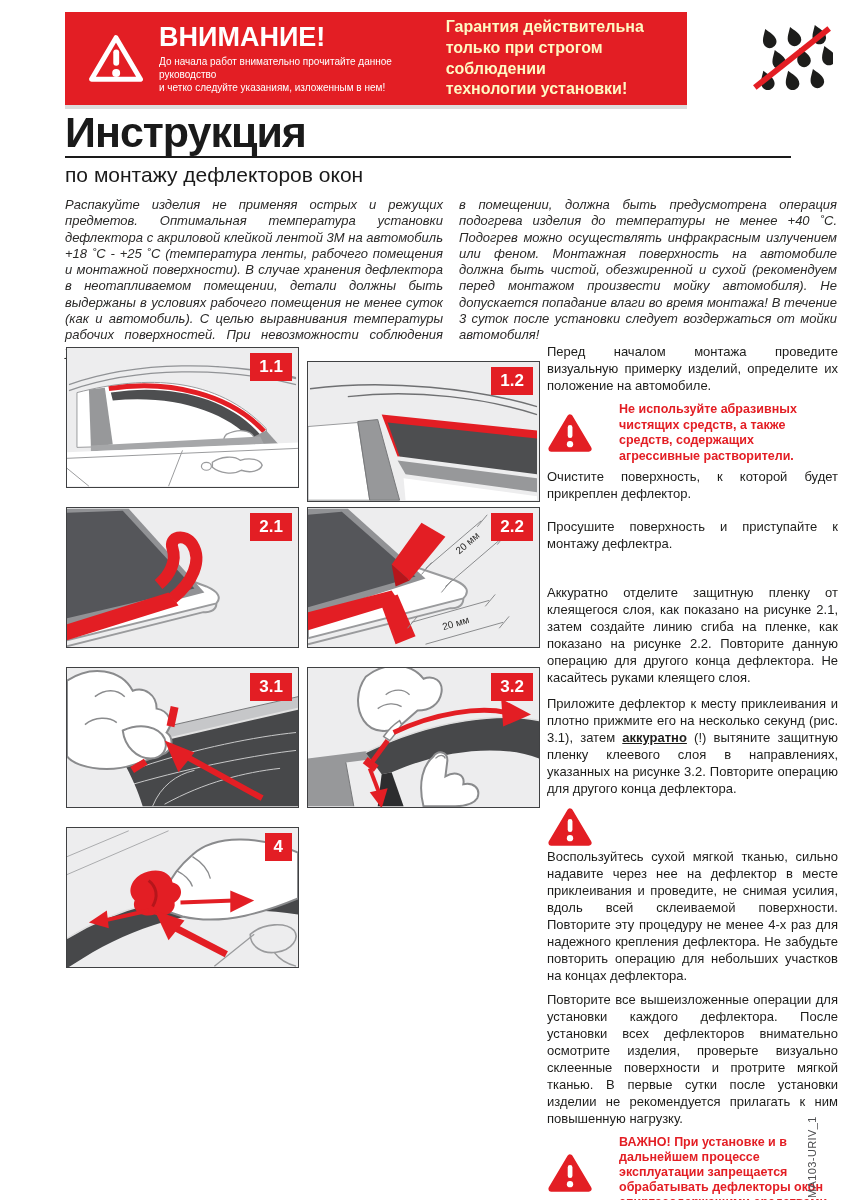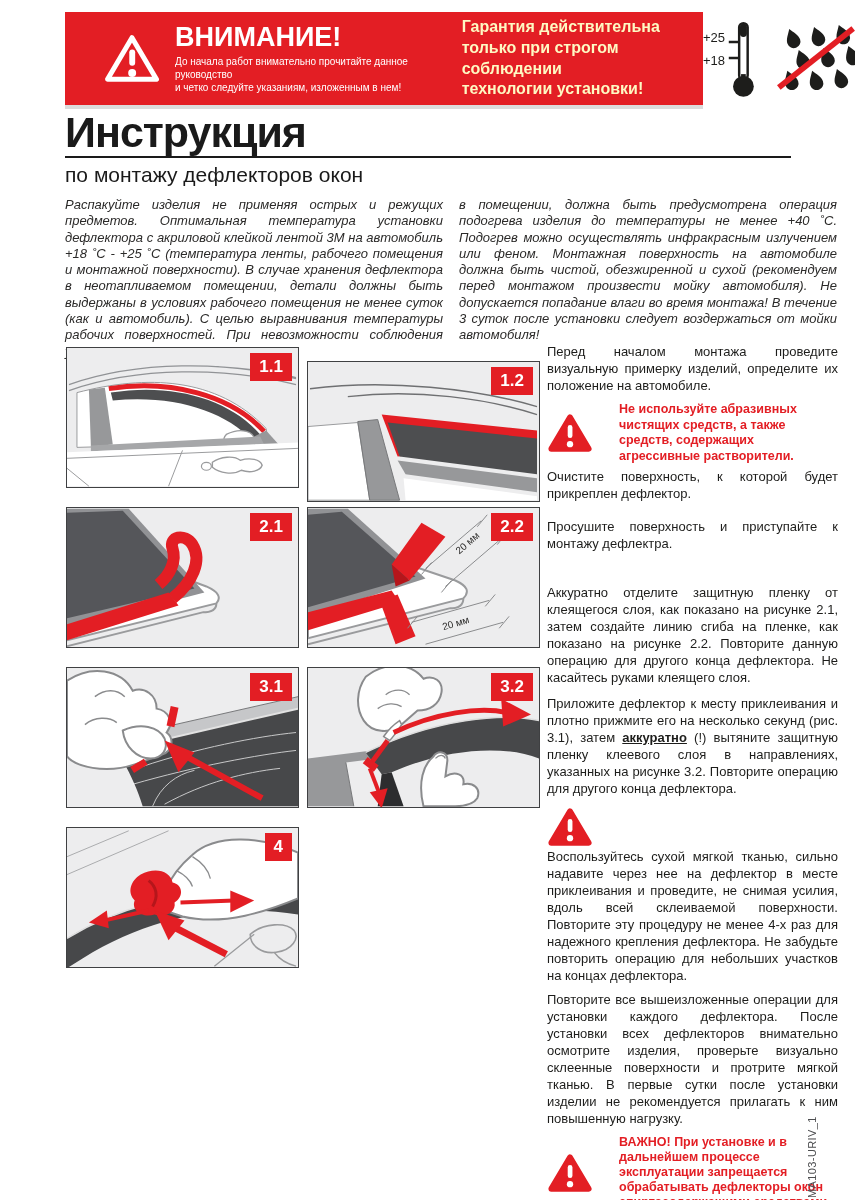--- a/index.html
+++ b/index.html
@@ -2,21 +2,21 @@
 <html><head>
 <meta charset="utf-8">
 <style>
   html,body{margin:0;padding:0;background:#fff;}
   .page{position:relative;width:855px;height:1200px;background:#fff;overflow:hidden;
         font-family:"Liberation Sans",sans-serif;color:#231f20;}
 
   
   .banner{position:absolute;left:65px;top:12px;width:770px;height:93px;display:flex;}
   .banner-red{background:#e31e24;flex:0 0 622px;display:flex;align-items:center;
-              box-shadow:0 4px 0 #dcdcdc;padding-left:16px;}
+              box-shadow:0 4px 0 #dcdcdc;}
   .attention{display:flex;align-items:center;gap:14px;padding-left:22px;width:380px;}
   .attention svg{width:58px;height:53px;flex:none;}
   .attention-title{font-size:27px;font-weight:bold;color:#fff;line-height:1.05;}
   .attention-sub{font-size:10px;color:#fff;white-space:pre-line;line-height:1.3;margin-top:4px;}
   .warranty{font-size:16px;font-weight:bold;color:#fef9c3;white-space:pre-line;
             line-height:1.3;padding-left:8px;}
   .banner-icons{flex:1;display:flex;align-items:center;justify-content:flex-end;
                 gap:16px;padding-right:2px;background:#fff;}
   .thermo{display:flex;align-items:flex-start;}
   .thermo-labels{display:flex;flex-direction:column;font-size:13px;color:#1d1d1b;
@@ -76,33 +76,20 @@
           <div class="attention-title">ВНИМАНИЕ!</div>
           <div class="attention-sub">До начала работ внимательно прочитайте данное руководство
 и четко следуйте указаниям, изложенным в нем!</div>
         </div>
       </div>
       <div class="warranty">Гарантия действительна
 только при строгом соблюдении
 технологии установки!</div>
     </div>
     <div class="banner-icons">
-      <div class="thermo">
-        <div class="thermo-labels">
-          <span>+25</span>
-          <span>+18</span>
-        </div>
-        <svg viewBox="0 0 36 84">
-          <rect x="15" y="4" width="9" height="60" rx="4.5" fill="#fff" stroke="#1d1d1b" stroke-width="2.6"></rect>
-          <rect x="15.8" y="4.8" width="7.4" height="14" rx="3.7" fill="#1d1d1b"></rect>
-          <rect x="17" y="58" width="5" height="8" fill="#1d1d1b"></rect>
-          <circle cx="19.5" cy="71" r="11" fill="#1d1d1b"></circle>
-          <path d="M4,24 L15,24 M4,41 L15,41" stroke="#1d1d1b" stroke-width="2.6"></path>
-        </svg>
-      </div>
       <span class="norain">
         <svg viewBox="0 0 86 76">
           <defs>
             <path id="drp" d="M0,-9 C3,-4 7,0 7,5 A7,7 0 1,1 -7,5 C-7,0 -3,-4 0,-9 Z" fill="#1d1d1b"></path>
           </defs>
           <use href="#drp" transform="translate(18,17) rotate(-20)"></use>
           <use href="#drp" transform="translate(44,15) rotate(-20)"></use>
           <use href="#drp" transform="translate(70,13) rotate(-20)"></use>
           <use href="#drp" transform="translate(28,39) rotate(-20)"></use>
           <use href="#drp" transform="translate(54,37) rotate(-20)"></use>

